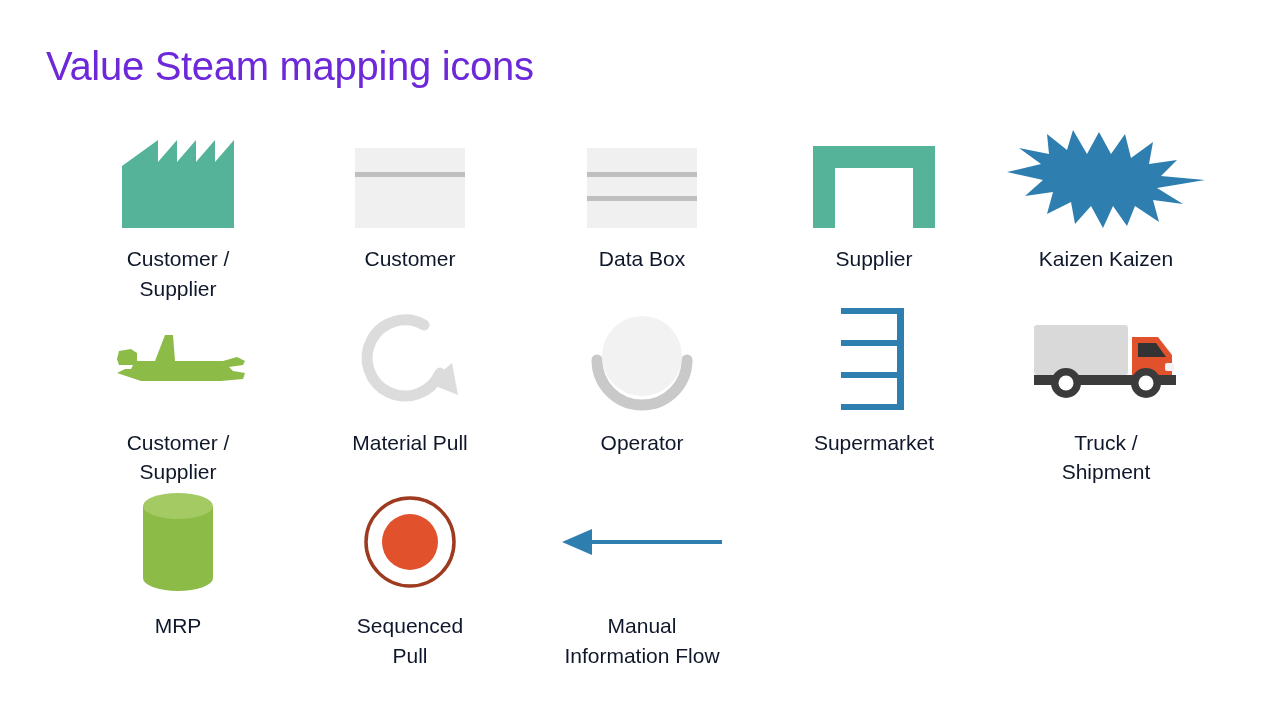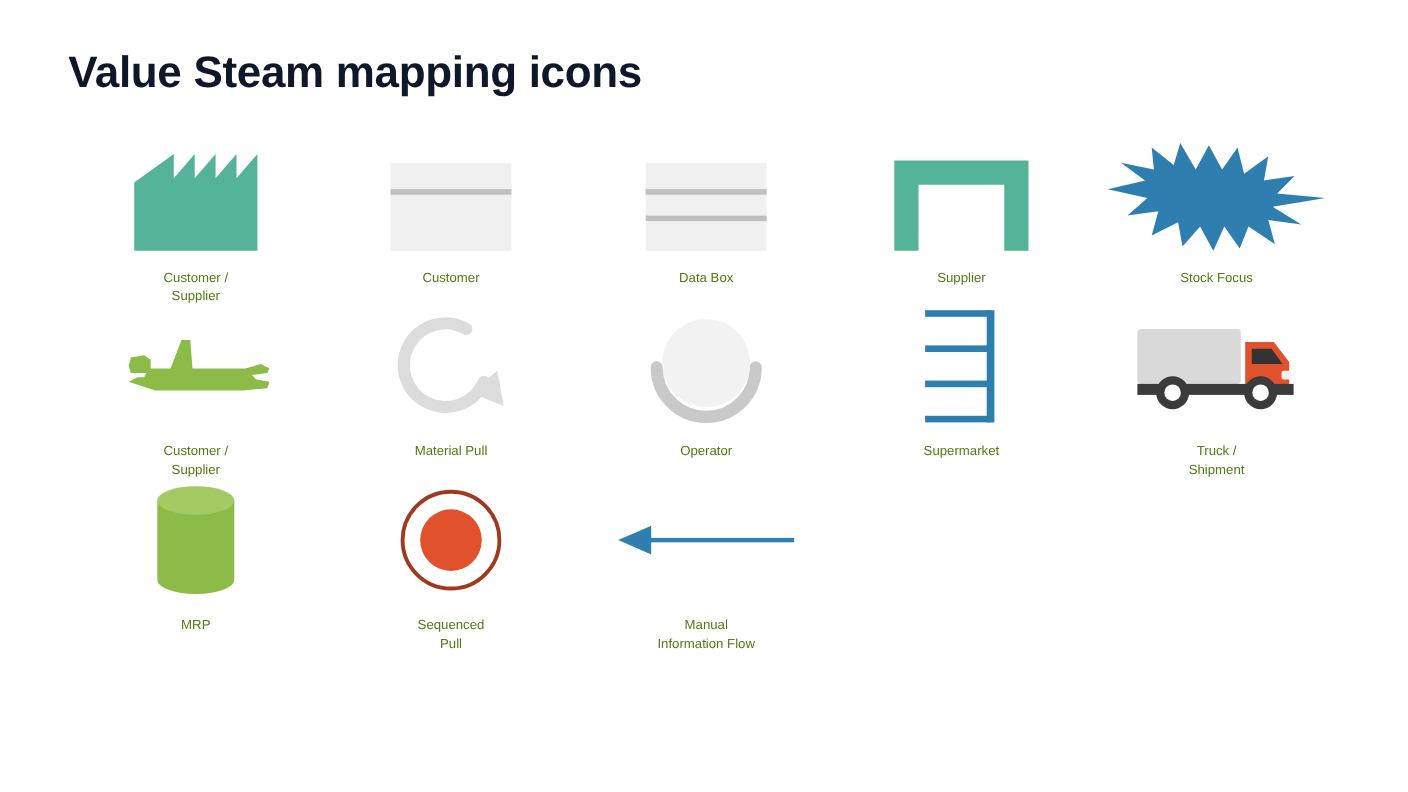--- a/index.html
+++ b/index.html
@@ -6,24 +6,24 @@
   html, body {
     width: 1280px; height: 720px;
     background: #ffffff;
     font-family: "Liberation Sans", sans-serif;
     overflow: hidden;
   }
   .slide { position: relative; width: 1280px; height: 720px; background: #fff; }
 
   .title {
     position: absolute;
-    left: 62px; top: 44px;
+    left: 46px; top: 44px;
     font-size: 40px;
-    font-weight: bold;
-    color: #0f172a;
+    font-weight: normal;
+    color: #6d28d9;
     letter-spacing: -0.3px;
     white-space: nowrap;
   }
 
   .grid {
     position: absolute;
     left: 62px; top: 118px;
     width: 1160px;
     display: grid;
     grid-template-columns: repeat(5, 1fr);
@@ -40,22 +40,22 @@
     width: 100%;
     display: flex;
     align-items: flex-end;
     justify-content: center;
   }
   .row2 .icon-wrap { height: 110px; align-items: center; }
   .row3 .icon-wrap { height: 110px; align-items: center; }
 
   .caption {
     margin-top: 16px;
-    font-size: 12px;
-    color: #4d7c0f;
+    font-size: 21px;
+    color: #0f172a;
     text-align: center;
     line-height: 1.42;
     white-space: pre-line;
     font-family: "Liberation Sans", sans-serif;
   }
   .row2 .caption, .row3 .caption { margin-top: 14px; }
 
   svg { display: block; overflow: visible; }
 </style>
 </head>
@@ -109,21 +109,21 @@
 
     <div class="cell row1">
       <div class="icon-wrap">
         <svg width="198" height="100" viewBox="0 0 198 100" aria-hidden="true">
           <path fill="#2e7fb0" d="M66 2 L80 26 L92 4 L104 26 L118 6 L124 30 L146 14 L142 36 L170 32
                    L154 48 L198 52 L150 60 L176 76 L146 72 L152 94 L128 78 L120 98 L106 78
                    L96 100 L84 78 L68 96 L64 74 L40 86 L46 64 L18 68 L36 52 L0 44 L34 36
                    L12 20 L42 26 L40 6 L60 22 Z"></path>
         </svg>
       </div>
-      <div class="caption">Stock Focus</div>
+      <div class="caption">Kaizen Kaizen</div>
     </div>
 
     <div class="cell row2">
       <div class="icon-wrap">
         <svg width="134" height="56" viewBox="0 0 134 56" aria-hidden="true">
           <path fill="#8cbc47" d="M54 4 L62 4 L64 30 L112 30 L126 26 L134 30 L132 34 L118 36 L122 40
                 L134 42 L132 48 L110 50 L30 50 L6 42 L14 38 L20 38 L22 34 L8 34 L6 28
                 L8 20 L20 18 L26 22 L26 30 L44 30 Z"></path>
         </svg>
       </div>

